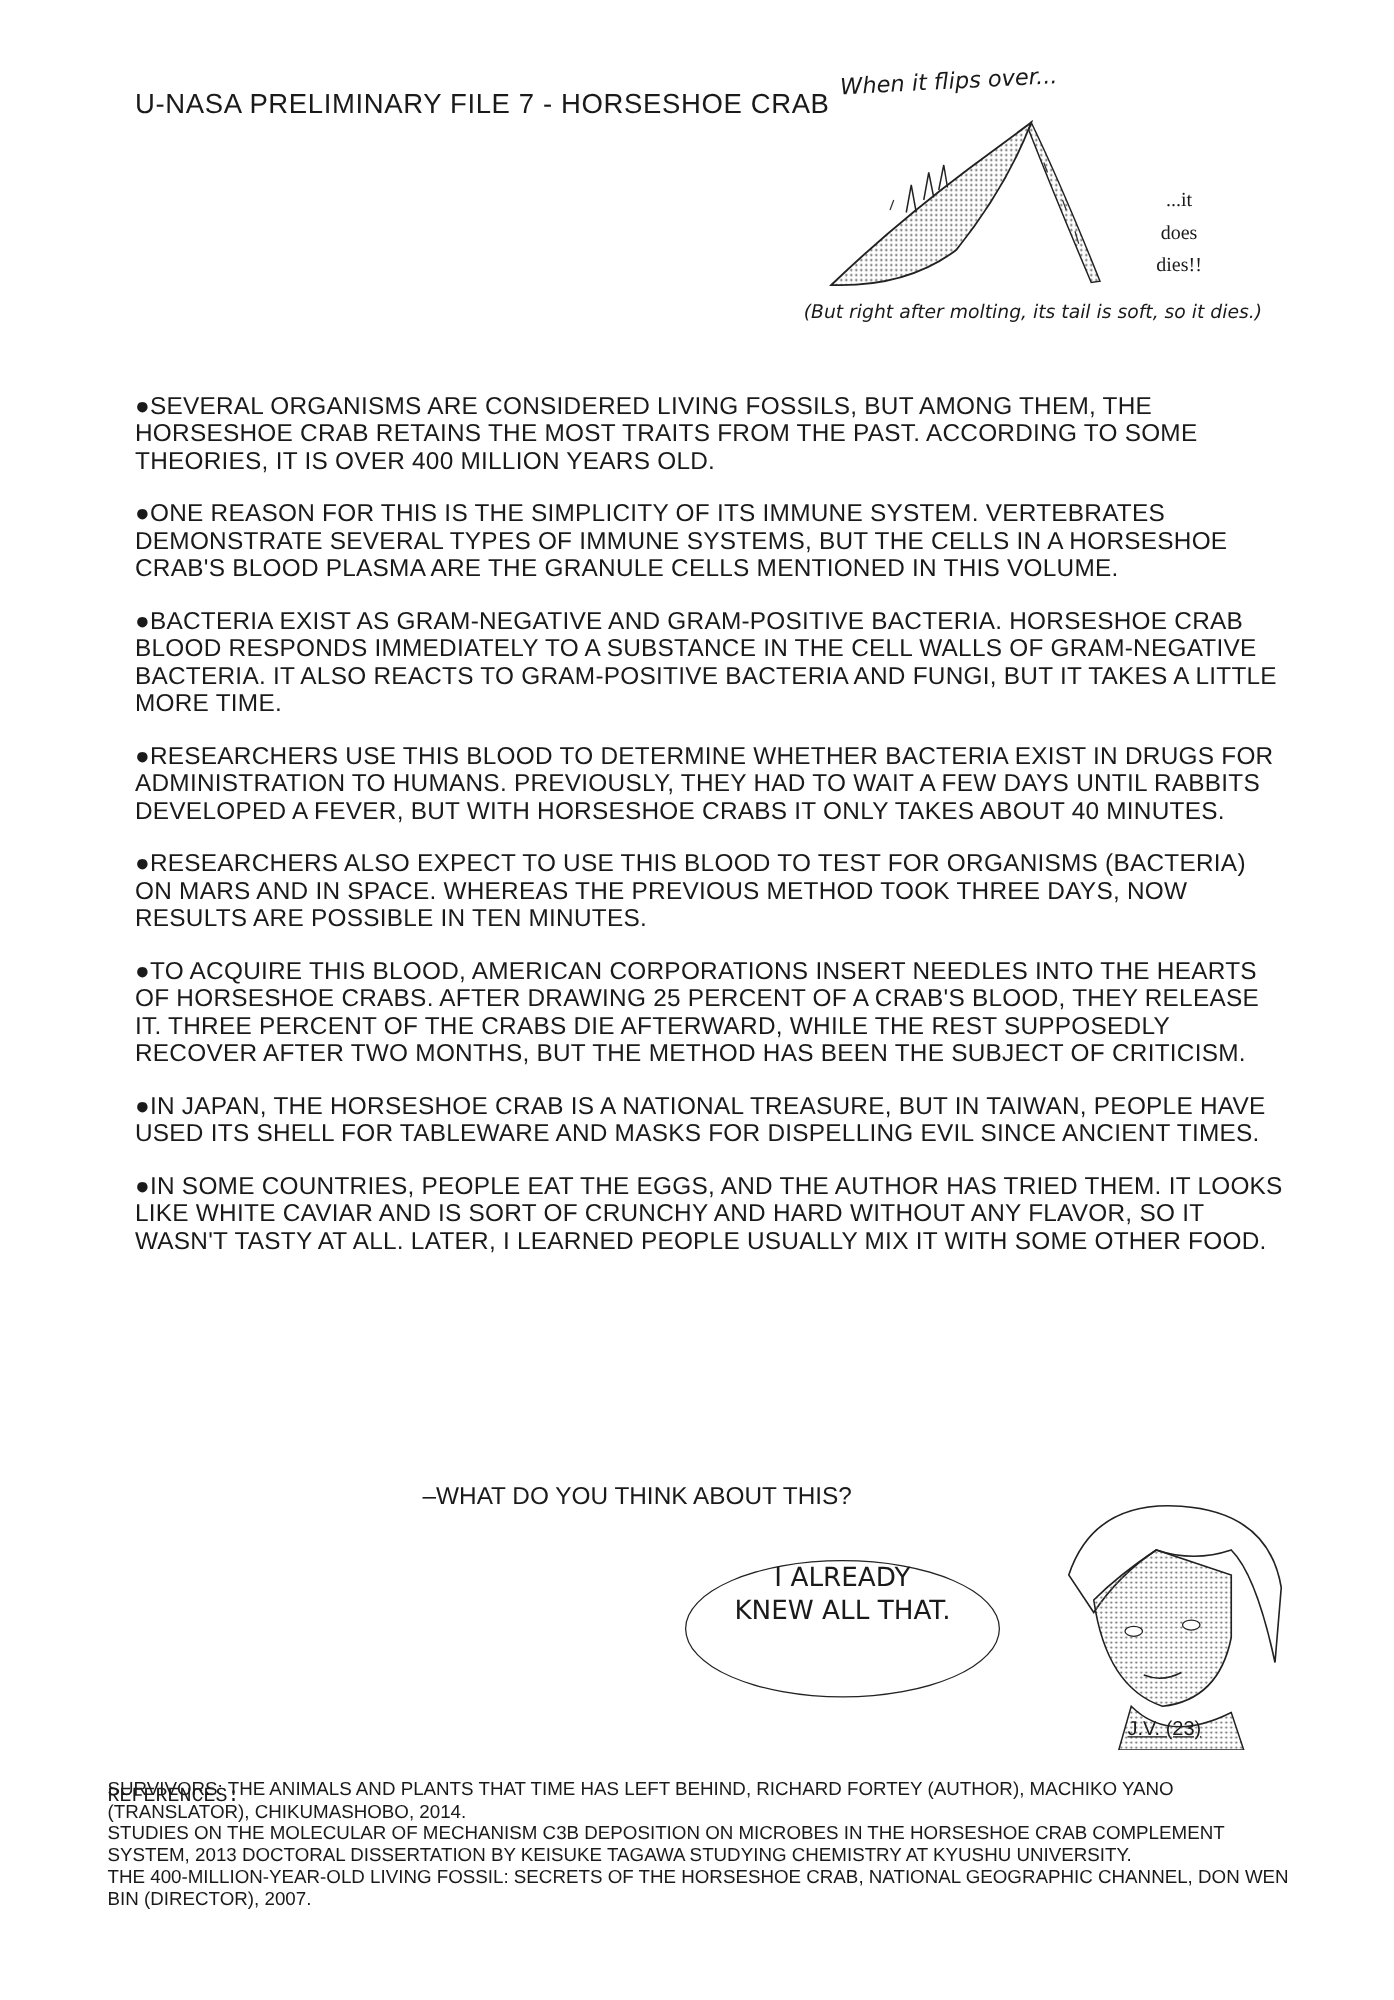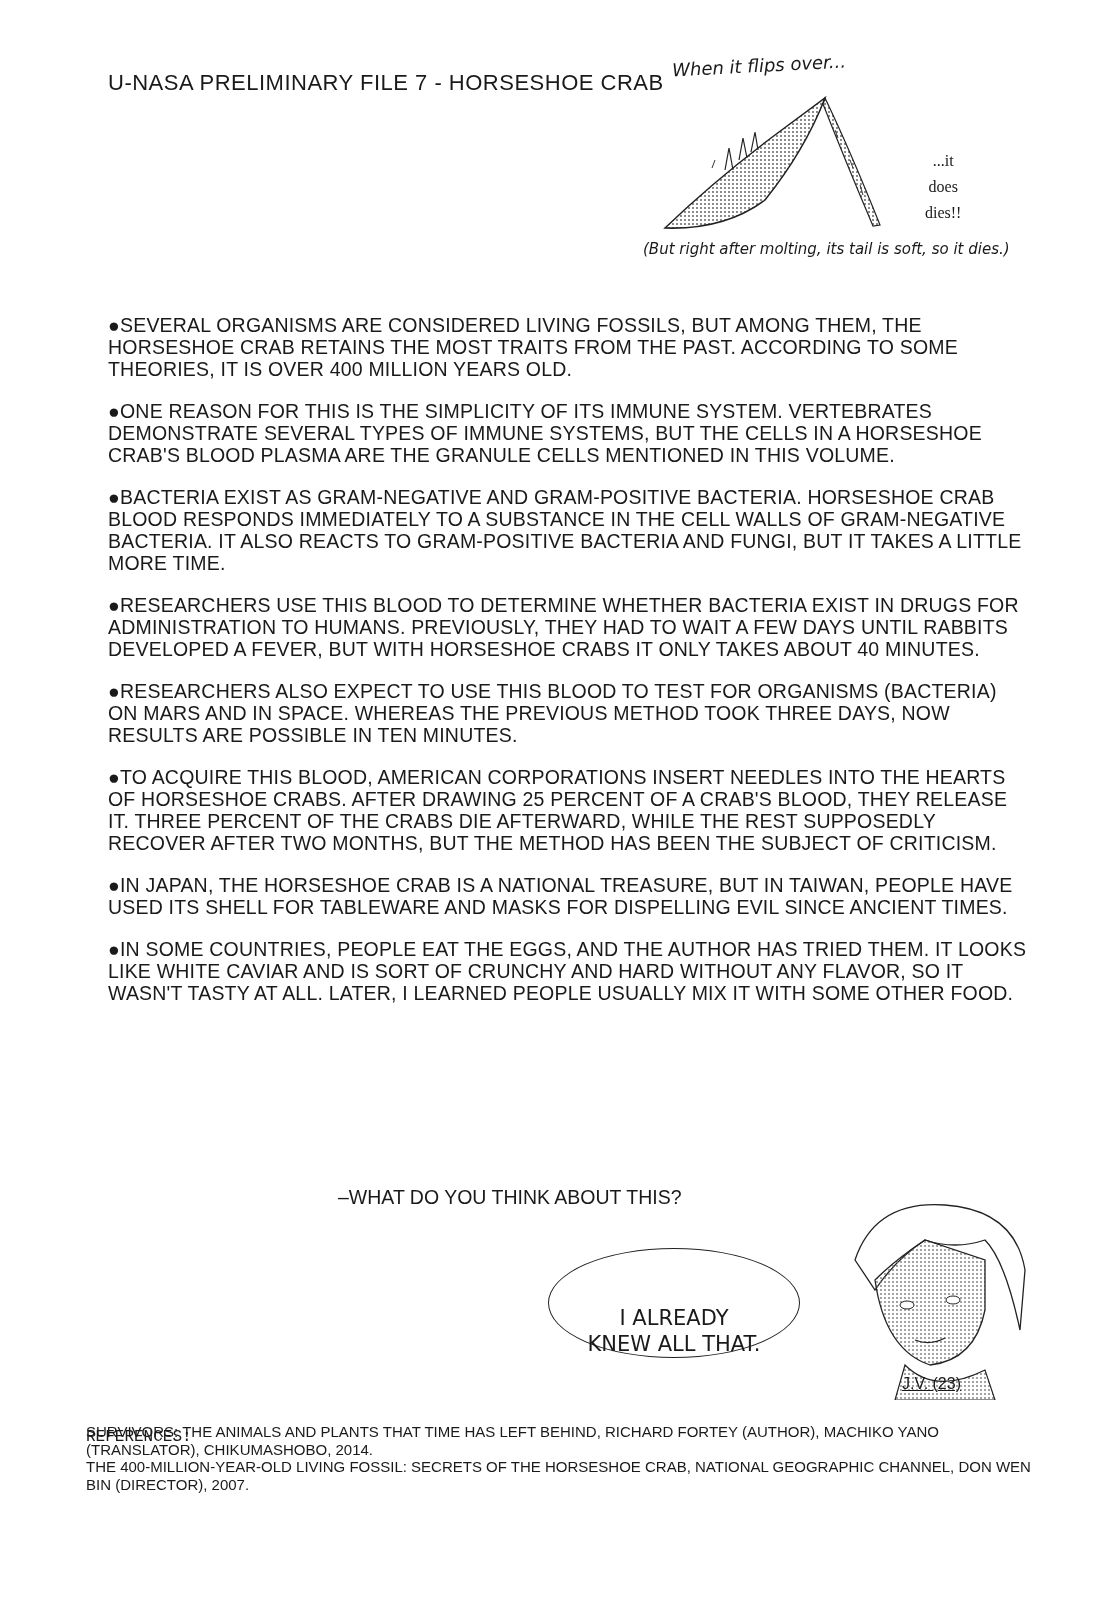--- a/index.html
+++ b/index.html
@@ -12,21 +12,21 @@
   .does { left: 925px; top: 148px; font-size: 16px; text-align: center; line-height: 26px; font-family: Liberation Serif, serif; }
   .caption { left: 643px; top: 240px; font-size: 15px; font-style: italic; }
   .crab { position: absolute; left: 655px; top: 90px; }
   .body { position: absolute; left: 108px; top: 314px; width: 920px;
           font-family: "Liberation Sans", sans-serif; font-size: 19.5px; line-height: 22px;
           text-transform: uppercase; letter-spacing: 0.2px; }
   .para { margin: 0 0 20px 0; }
   .question { position: absolute; left: 298px; top: 1186px; font-family: "Liberation Sans", sans-serif;
               font-size: 19.5px; margin-left: 40px; }
   .bubble { position: absolute; left: 548px; top: 1248px; width: 250px; height: 108px;
-            border: 1.5px solid #222; border-radius: 50%; display: flex; align-items: flex-end;
+            border: 1.5px solid #222; border-radius: 50%; display: flex; align-items: flex-start;
             justify-content: center; text-align: center; font-family: "DejaVu Sans", sans-serif;
             font-size: 21px; line-height: 26px; }
   .face { position: absolute; left: 835px; top: 1200px; }
   .jv { position: absolute; left: 902px; top: 1375px; font-size: 16px; font-family: "Liberation Sans", sans-serif; text-decoration: underline; }
   .refs-h { position: absolute; left: 86px; top: 1428px; font-size: 16px; font-family: Liberation Mono, monospace; text-align: right; }
   .refs { position: absolute; left: 86px; top: 1423px; width: 960px; font-family: "Liberation Sans", sans-serif;
           font-size: 15px; line-height: 17.5px; text-transform: uppercase; }
   .refs .it { }
 </style>
 </head>
@@ -89,14 +89,15 @@
   <ellipse cx="118" cy="100" rx="7" ry="4" fill="#fff" stroke="#222"></ellipse>
   <path d="M80 140 Q95 146 110 138" stroke="#222" fill="none" stroke-width="1.3"></path>
 </svg>
 
 <div class="jv">J.V. (23)</div>
 
 <div class="refs-h">REFERENCES:</div>
 
 <div class="refs">
   <div><span class="it">Survivors: The Animals and Plants That Time Has Left Behind</span><span>, Richard Fortey (Author), Machiko Yano (Translator), Chikumashobo, 2014.</span></div>
+  <div><span class="it">Studies on the Molecular of Mechanism C3b Deposition on Microbes in the Horseshoe Crab Complement System</span><span>, 2013 Doctoral Dissertation by Keisuke Tagawa studying chemistry at Kyushu University.</span></div>
   <div><span class="it">The 400-Million-Year-Old Living Fossil: Secrets of the Horseshoe Crab</span><span>, National Geographic Channel, Don Wen Bin (Director), 2007.</span></div>
 </div>
 
 </body></html>

